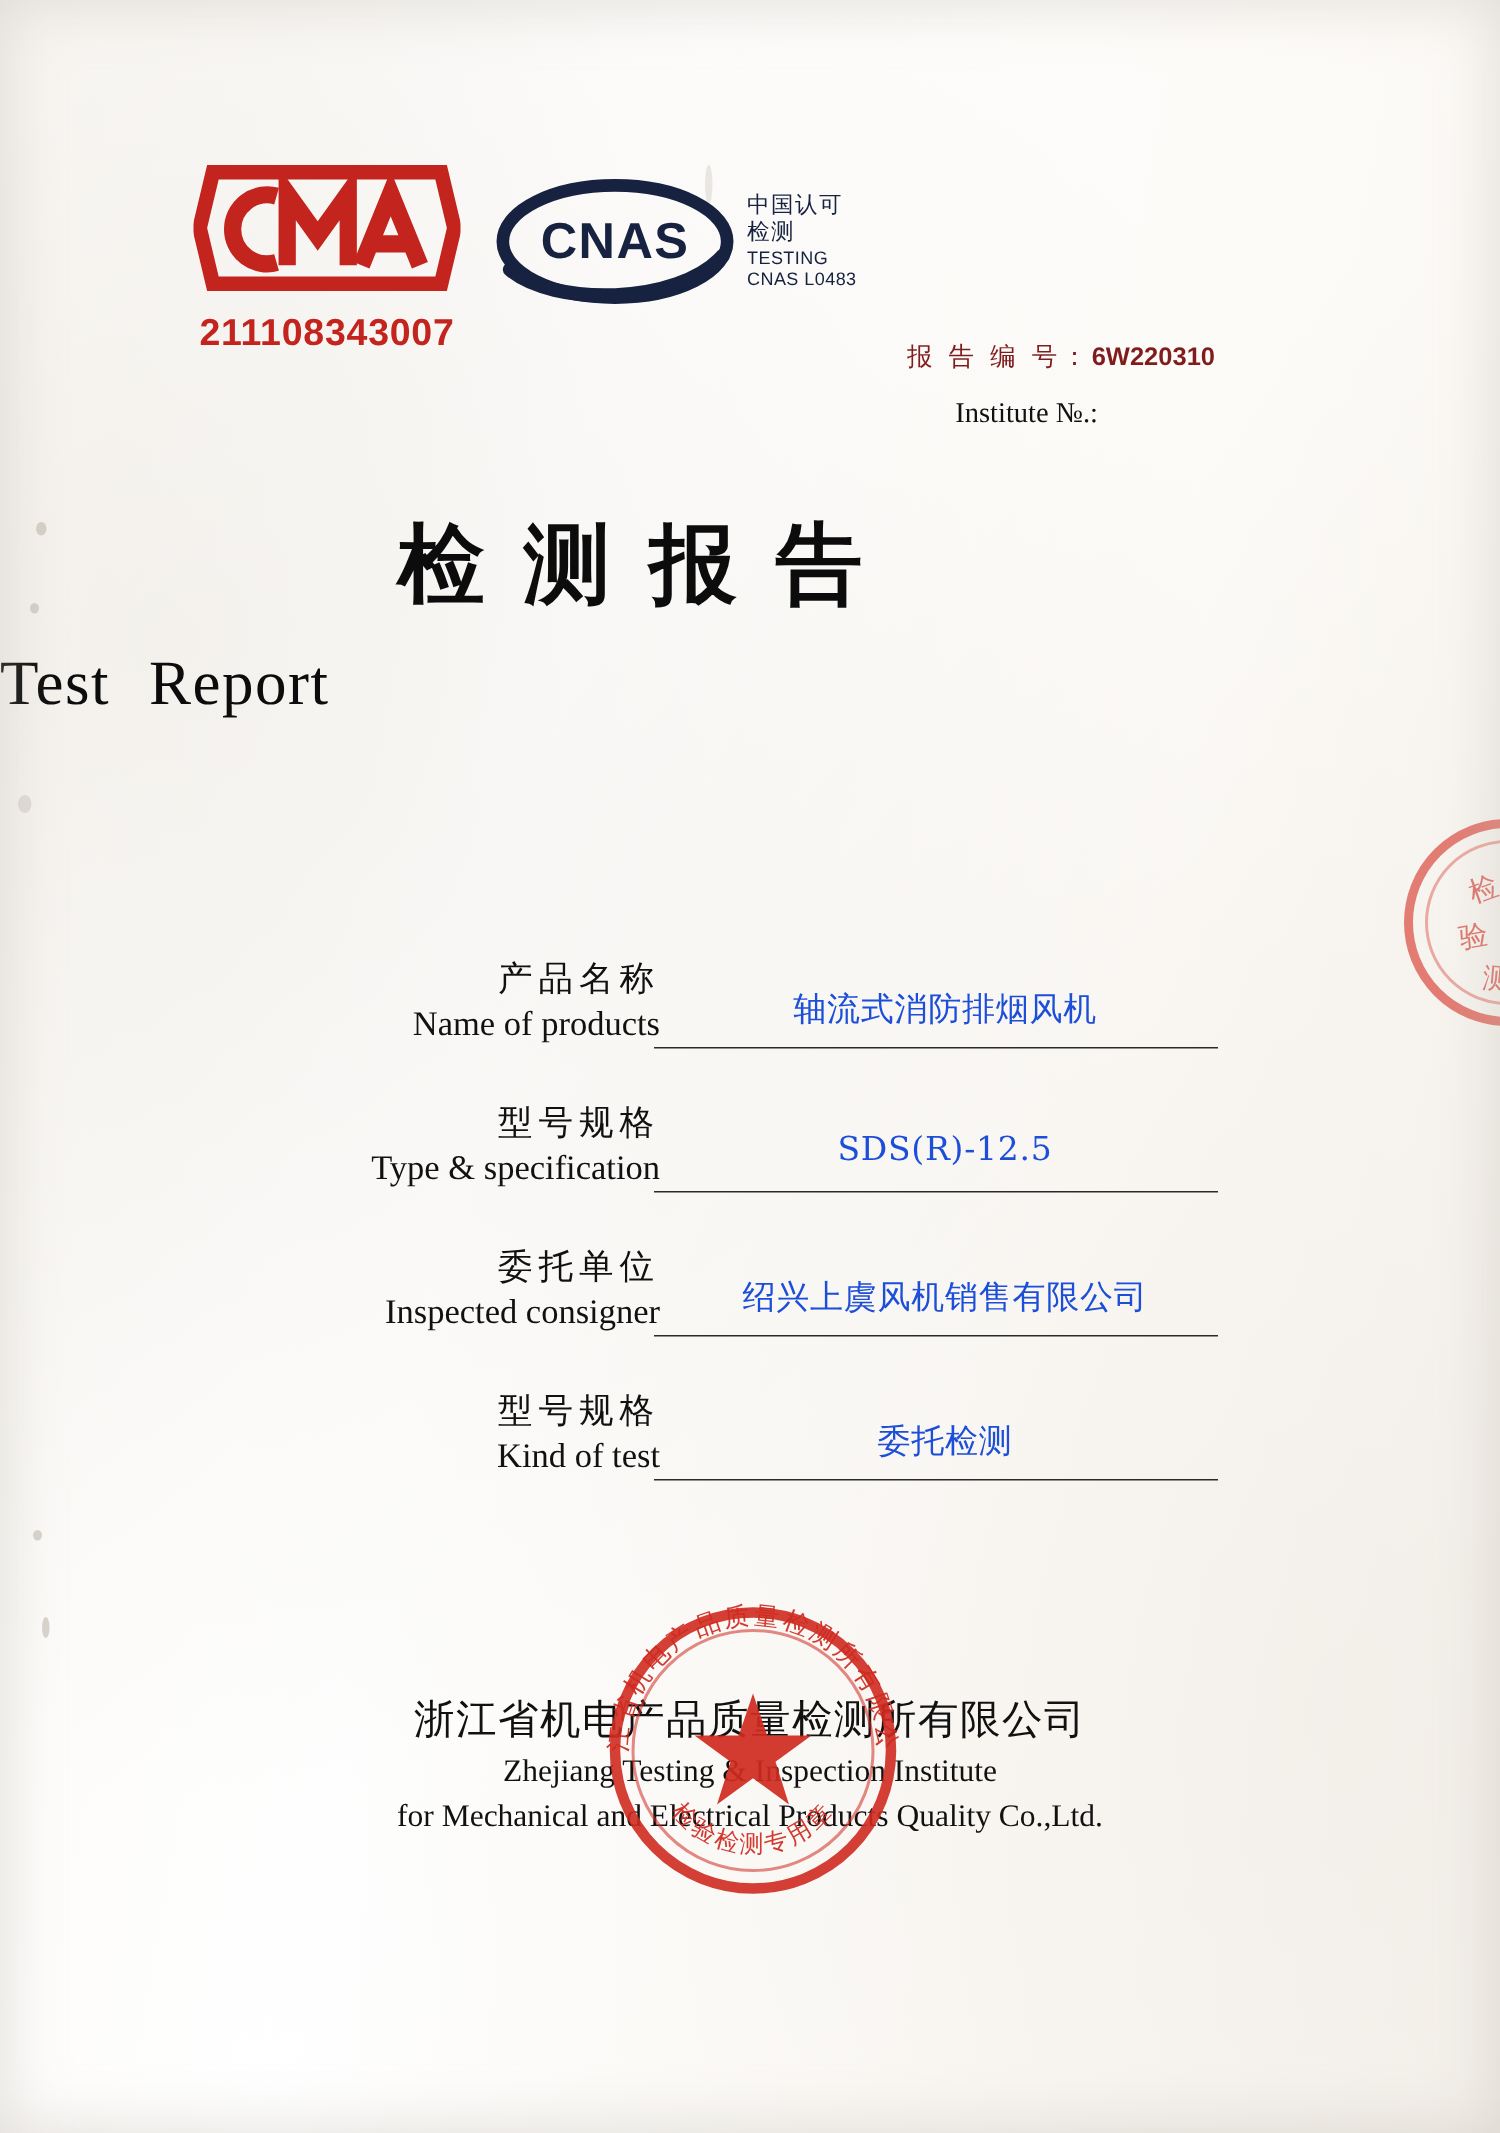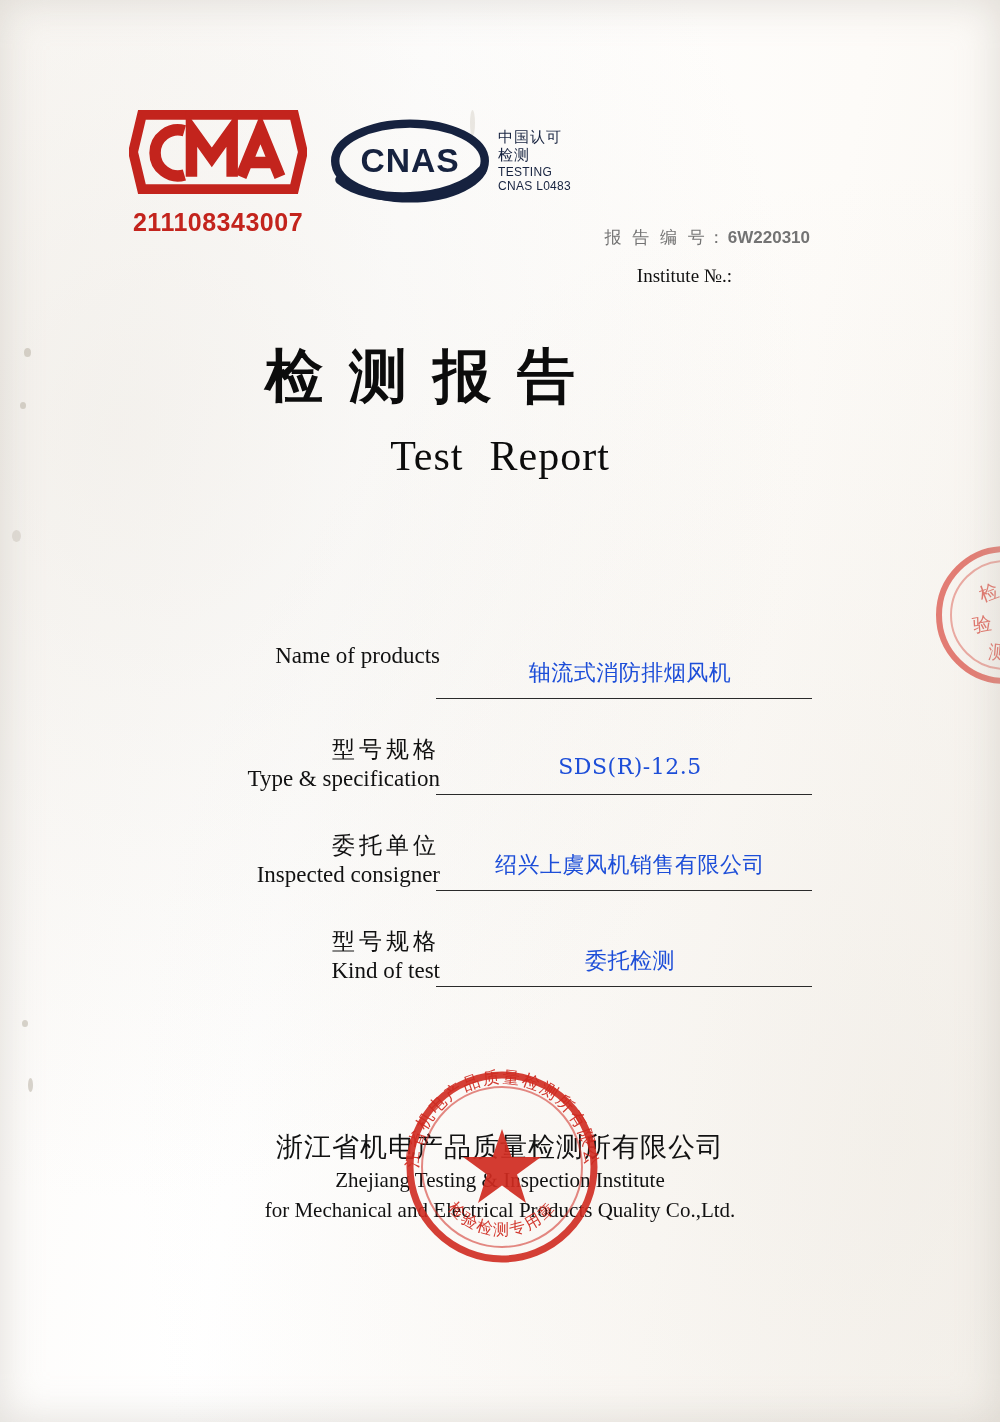--- a/index.html
+++ b/index.html
@@ -96,21 +96,21 @@
     font-size: 12px;
     font-weight: normal;
     letter-spacing: .3px;
   }
   #report-no {
     position: absolute;
     right: 190px;
     top: 126px;
     font-family: "Liberation Sans", sans-serif;
     font-size: 17px;
-    color: #737373;
+    color: #7f1d1d;
     white-space: nowrap;
     font-weight: bold;
   }
   #report-no .label {
     letter-spacing: 3px;
     font-weight: normal;
   }
   #reference-no {
     position: absolute;
     right: 268px;
@@ -132,21 +132,20 @@
     text-indent: 26px;
     color: #0c0c0c;
     font-family: "DejaVu Serif", serif;
     font-weight: bold;
   }
   #title-en {
     position: absolute;
     top: 432px;
     left: 0;
     width: 1000px;
-    text-align: center;
     font-size: 42px;
     color: #0c0c0c;
     letter-spacing: 1px;
   }
   #title-en .gap { display: inline-block; width: 26px; }
 
   
   #fields {
     position: absolute;
     top: 640px;
@@ -293,20 +292,21 @@
 
   <div id="title-cn">检测报告</div>
   <div id="title-en">
     <span>Test</span><span class="gap"></span><span>Report</span>
   </div>
 
   <div id="fields">
 
     <div class="field-row">
       <div class="field-label">
+        <span class="cn">产品名称</span>
         <span class="en">Name of products</span>
       </div>
       <div class="field-value">轴流式消防排烟风机</div>
       <div class="field-rule"></div>
     </div>
 
     <div class="field-row">
       <div class="field-label">
         <span class="cn">型号规格</span>
         <span class="en">Type &amp; specification</span>

